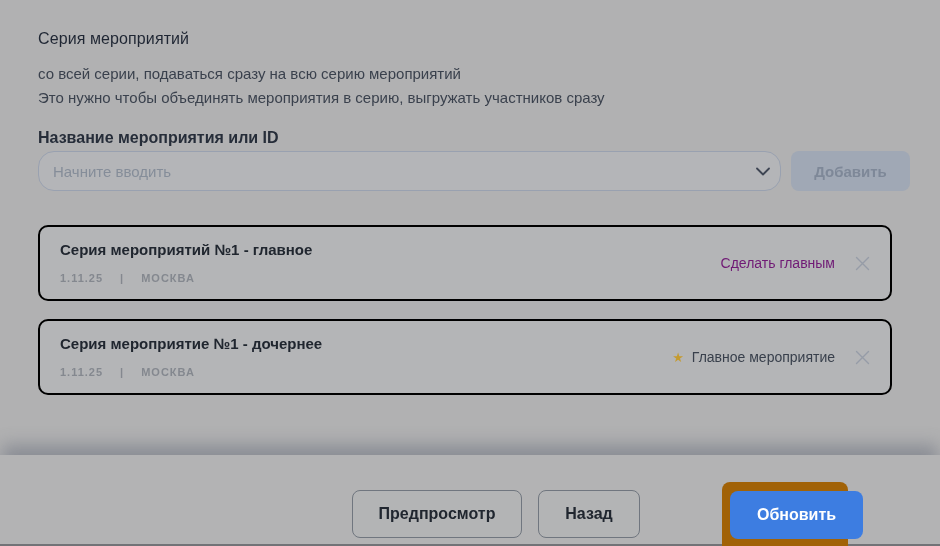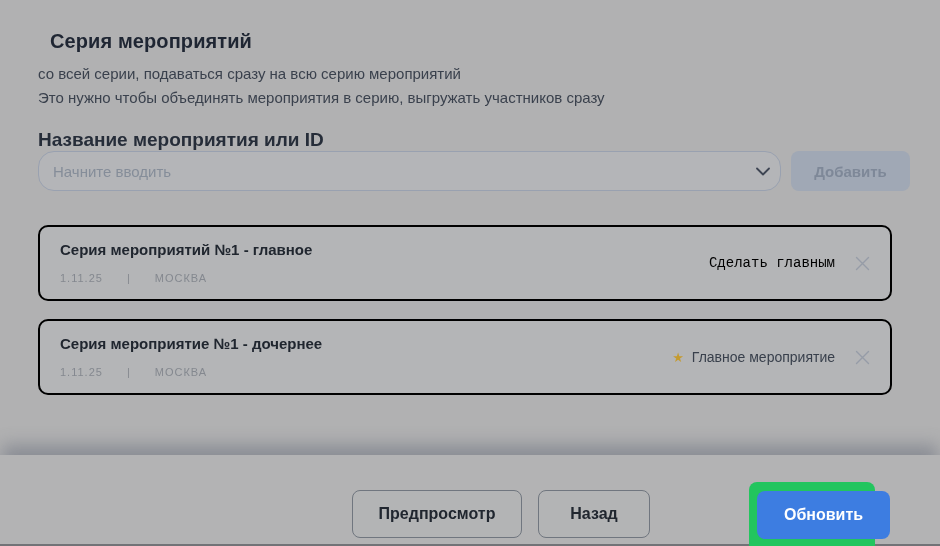--- a/index.html
+++ b/index.html
@@ -5,29 +5,29 @@
   * { margin:0; padding:0; box-sizing:border-box; }
   html,body { background:#8f8f90; }
   .screen {
     position:relative; width:940px; height:546px; overflow:hidden;
     background:#b1b1b2;
     font-family:"Liberation Sans", sans-serif;
   }
   
   .page-title {
     position:absolute; left:38px; top:30px;
-    font-size:20px; font-weight:700; color:#1f2633; letter-spacing:.1px;margin-left:12px;
+    font-size:16px; font-weight:400; color:#1f2633; letter-spacing:.1px;
   }
   .page-desc {
     position:absolute; left:38px; top:62px;
     font-size:15px; line-height:24px; color:#3a414d;
   }
   .field-label {
     position:absolute; left:38px; top:129px;
-    font-size:19px; font-weight:700; color:#262d39;
+    font-size:16px; font-weight:700; color:#262d39;
   }
   .input-wrap {
     position:absolute; left:38px; top:151px; width:743px; height:40px;
     border:1px solid #99a1b0; border-radius:16px; background:#b4b5b8;
     display:flex; align-items:flex-start;
   }
   .input-wrap input {
     flex:1; height:100%; background:transparent; border:none; outline:none;
     padding:0 14px; font-size:15px; color:#2a3140;
     font-family:"Liberation Sans", sans-serif;
@@ -48,58 +48,58 @@
     background:#b4b5b7; border:2px solid #000000; border-radius:10px;
   }
   .card.c1 { top:225px; }
   .card.c2 { top:319px; }
   .card-title {
     position:absolute; left:20px; top:14px;
     font-size:15px; font-weight:700; color:#20262f;
   }
   .card-meta {
     position:absolute; left:20px; top:45px;
-    display:flex; gap:24px; align-items:center;
-    font-size:11px; font-weight:400; letter-spacing:1px; color:#84888f;
+    display:flex; gap:17px; align-items:center;
+    font-size:11px; font-weight:700; letter-spacing:1px; color:#84888f;
   }
   .card-right {
     position:absolute; right:20px; top:0; height:100%;
     display:flex; align-items:center; gap:20px;
   }
   .make-main-link {
-    font-size:14px; color:#000000; text-decoration:none; cursor:pointer;
-    background:none; border:none; font-family:Liberation Mono, monospace;
+    font-size:14px; color:#701a75; text-decoration:none; cursor:pointer;
+    background:none; border:none; font-family:Liberation Sans, sans-serif;
   }
   .main-badge { display:flex; align-items:center; gap:8px; font-size:14px; color:#39404c; }
   .star { color:#c59b2f; font-size:13px; line-height:1; }
   .close-btn {
     background:none; border:none; cursor:pointer; padding:0;
     display:flex; align-items:center; justify-content:center;
   }
   
   .footer {
     position:absolute; left:0; top:455px; width:940px; height:91px;
     background:#b3b3b4;
     box-shadow:0 -12px 16px -2px rgba(90,98,114,0.45);
   }
   .fbtn {
     position:absolute; top:35px; height:48px;
     border-radius:8px; font-size:16px; font-weight:700;
     font-family:"Liberation Sans", sans-serif; cursor:pointer;
   }
   .btn-preview { left:352px; width:170px; background:#b3b4b5; border:1px solid #70767f; color:#20262f; }
-  .btn-back    { left:538px; width:112px; background:#b3b4b5; border:1px solid #70767f; color:#20262f; }
+  .btn-back    { left:538px; width:102px; background:#b3b4b5; border:1px solid #70767f; color:#20262f; }
   .btn-next    { left:654px; width:102px; background:#a7acb6; border:none; color:#868e9c; }
   .bottom-edge {
     position:absolute; left:0; bottom:0; width:940px; height:2px;
     background:rgba(50,52,58,0.5); z-index:4;
   }
   .highlight-box {
-    position:absolute; left:749px; top:482px; width:126px; height:64px;
-    background:#22c55e; border-radius:8px 8px 0 0; z-index:5;
+    position:absolute; left:722px; top:482px; width:126px; height:64px;
+    background:#a16207; border-radius:8px 8px 0 0; z-index:5;
   }
   .btn-update {
     position:absolute; left:8px; top:9px; width:133px; height:48px;
     background:#3d7de1; color:#ffffff; border:none; border-radius:8px;
     font-size:16px; font-weight:700; font-family:"Liberation Sans", sans-serif;
     cursor:pointer;
   }
 </style>
 </head>
 <body>

